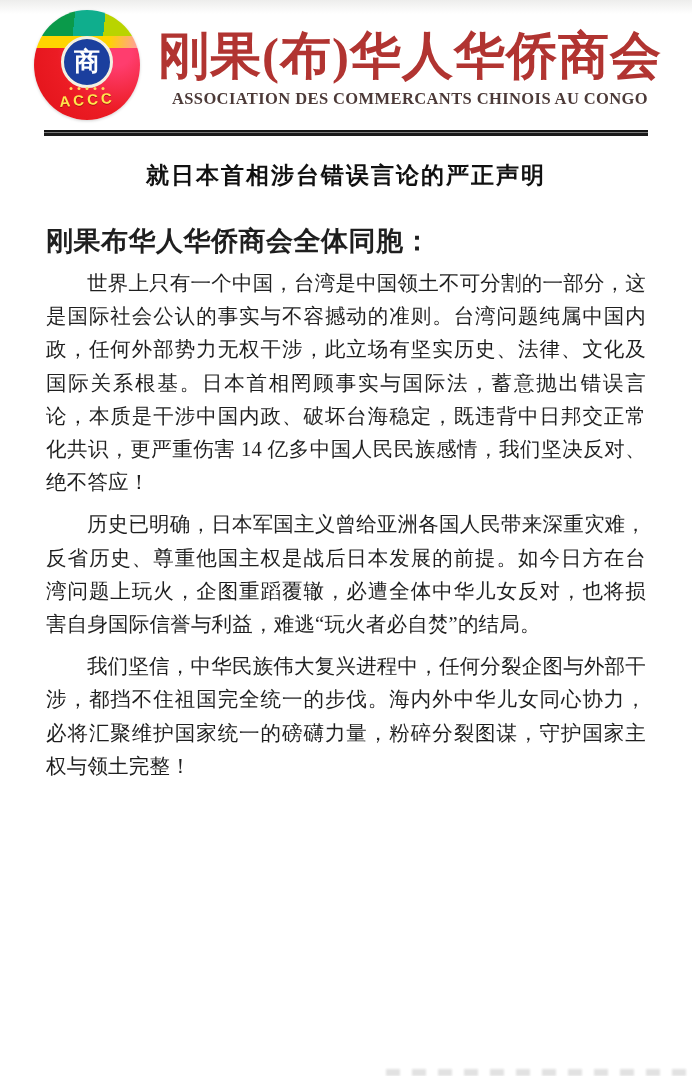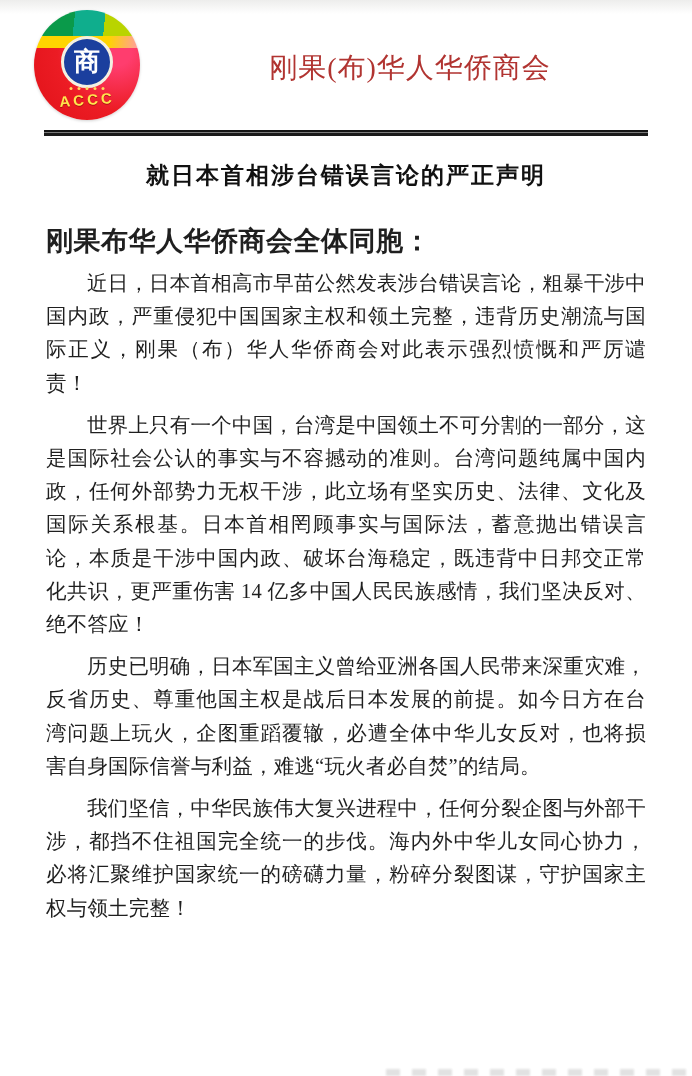--- a/index.html
+++ b/index.html
@@ -40,22 +40,22 @@
   }
   .logo-dots i{width:3px;height:3px;border-radius:50%;background:#ffd95e;}
   .logo-acronym{
     position:absolute;left:50%;top:74%;transform:translateX(-50%) rotate(-4deg);
     color:#ffe64d;font-weight:bold;font-size:15px;letter-spacing:3px;
     font-family:"Liberation Sans","DejaVu Sans",sans-serif;
     text-shadow:0 1px 0 rgba(120,0,0,.55);
   }
   .header-titles{flex:1;text-align:center;padding-top:6px;}
   .org-name-zh{
-    color:#b13431;font-size:28px;font-weight:normal;letter-spacing:1px;
-    line-height:1.15;white-space:nowrap;
+    color:#b13431;font-size:51px;font-weight:bold;letter-spacing:1px;
+    line-height:1.15;white-space:nowrap;text-align:right;
   }
   .org-name-fr{
     color:#4c3a38;font-size:16.5px;font-weight:bold;letter-spacing:.4px;
     margin-top:4px;white-space:nowrap;
     font-family:"Liberation Serif","DejaVu Serif",serif;
   }
   .header-divider{
     margin:10px 44px 0 44px;height:6px;
     background:linear-gradient(to bottom,#141414 0 32%,#7a7a7a 32% 55%,#1a1a1a 55% 100%);
   }
@@ -95,31 +95,31 @@
           <i></i>
           <i></i>
           <i></i>
           <i></i>
           <i></i>
         </div>
       <div class="logo-acronym">ACCC</div>
     </div>
     <div class="header-titles">
       <div class="org-name-zh">刚果(布)华人华侨商会</div>
+      <div class="org-name-fr">ASSOCIATION DES COMMERCANTS CHINOIS AU CONGO</div>
     </div>
   </div>
 
   <div class="header-divider"></div>
 
   <div class="doc">
     <div class="doc-title line2">就日本首相涉台错误言论的严正声明</div>
 
     <div class="salutation">刚果布华人华侨商会全体同胞：</div>
 
-    <p class="para">近日，日本首相高市早苗公然发表涉台错误言论，粗暴干涉中国内政，严重侵犯中国国家主权和领土完整，违背历史潮流与国际正义，刚果（布）华人华侨商会对此表示强烈愤慨和严厉谴责！</p>
     <p class="para">世界上只有一个中国，台湾是中国领土不可分割的一部分，这是国际社会公认的事实与不容撼动的准则。台湾问题纯属中国内政，任何外部势力无权干涉，此立场有坚实历史、法律、文化及国际关系根基。日本首相罔顾事实与国际法，蓄意抛出错误言论，本质是干涉中国内政、破坏台海稳定，既违背中日邦交正常化共识，更严重伤害 14 亿多中国人民民族感情，我们坚决反对、绝不答应！</p>
     <p class="para">历史已明确，日本军国主义曾给亚洲各国人民带来深重灾难，反省历史、尊重他国主权是战后日本发展的前提。如今日方在台湾问题上玩火，企图重蹈覆辙，必遭全体中华儿女反对，也将损害自身国际信誉与利益，难逃“玩火者必自焚”的结局。</p>
     <p class="para">我们坚信，中华民族伟大复兴进程中，任何分裂企图与外部干涉，都挡不住祖国完全统一的步伐。海内外中华儿女同心协力，必将汇聚维护国家统一的磅礴力量，粉碎分裂图谋，守护国家主权与领土完整！</p>
 
   </div>
 
   <div class="faint-watermark-artifact"></div>
 </div>
 
 </body></html>

